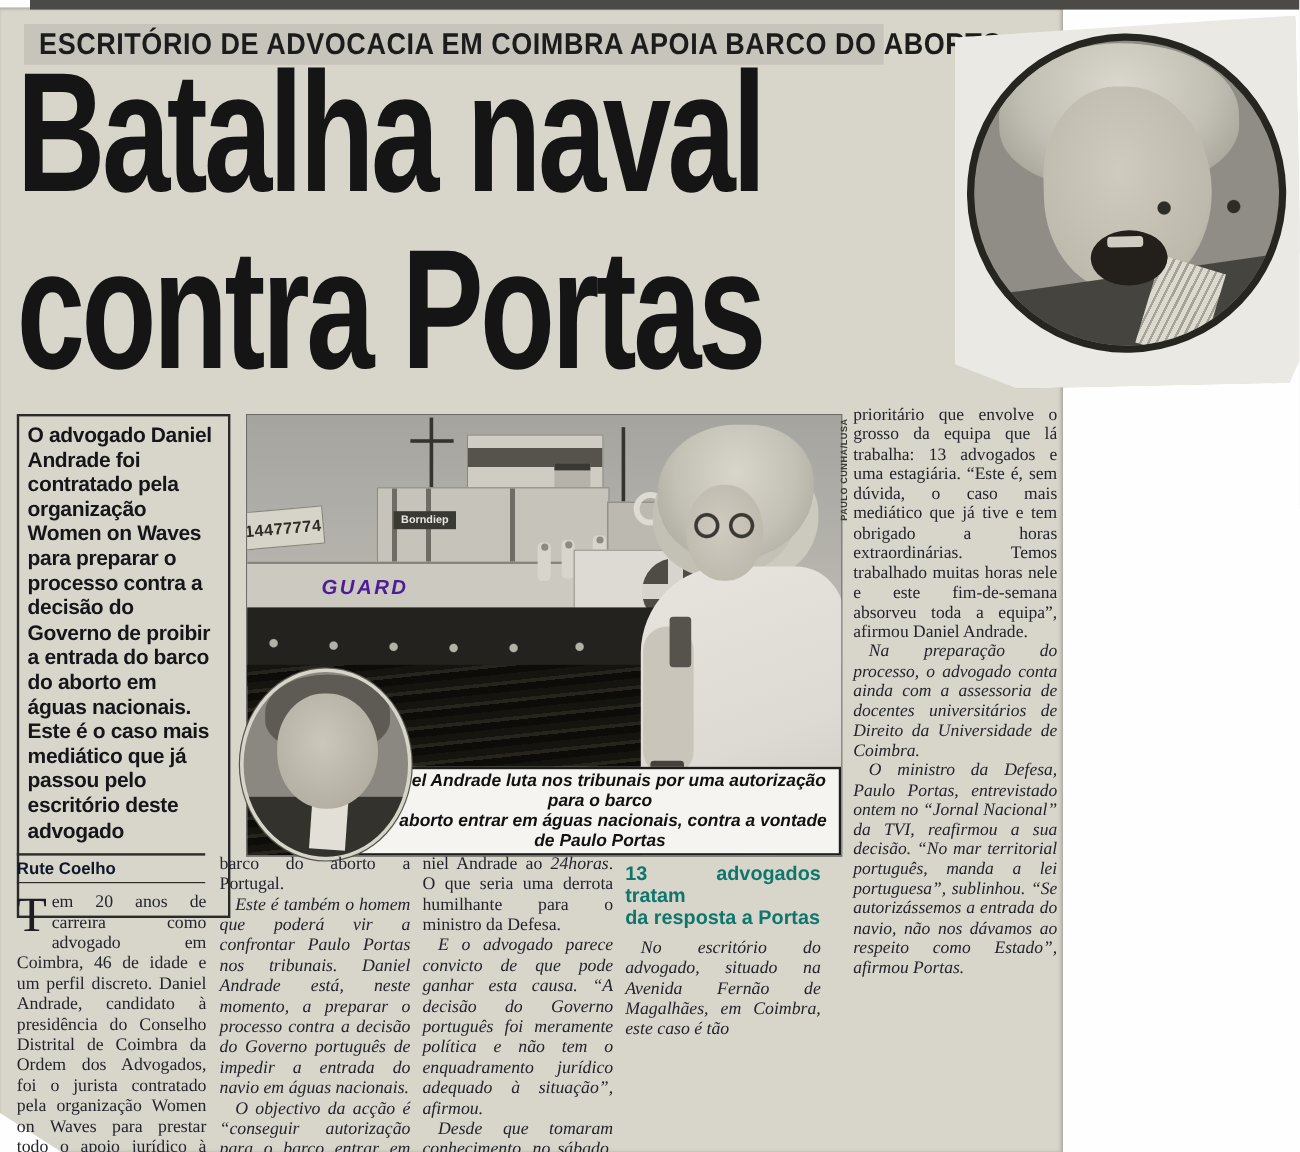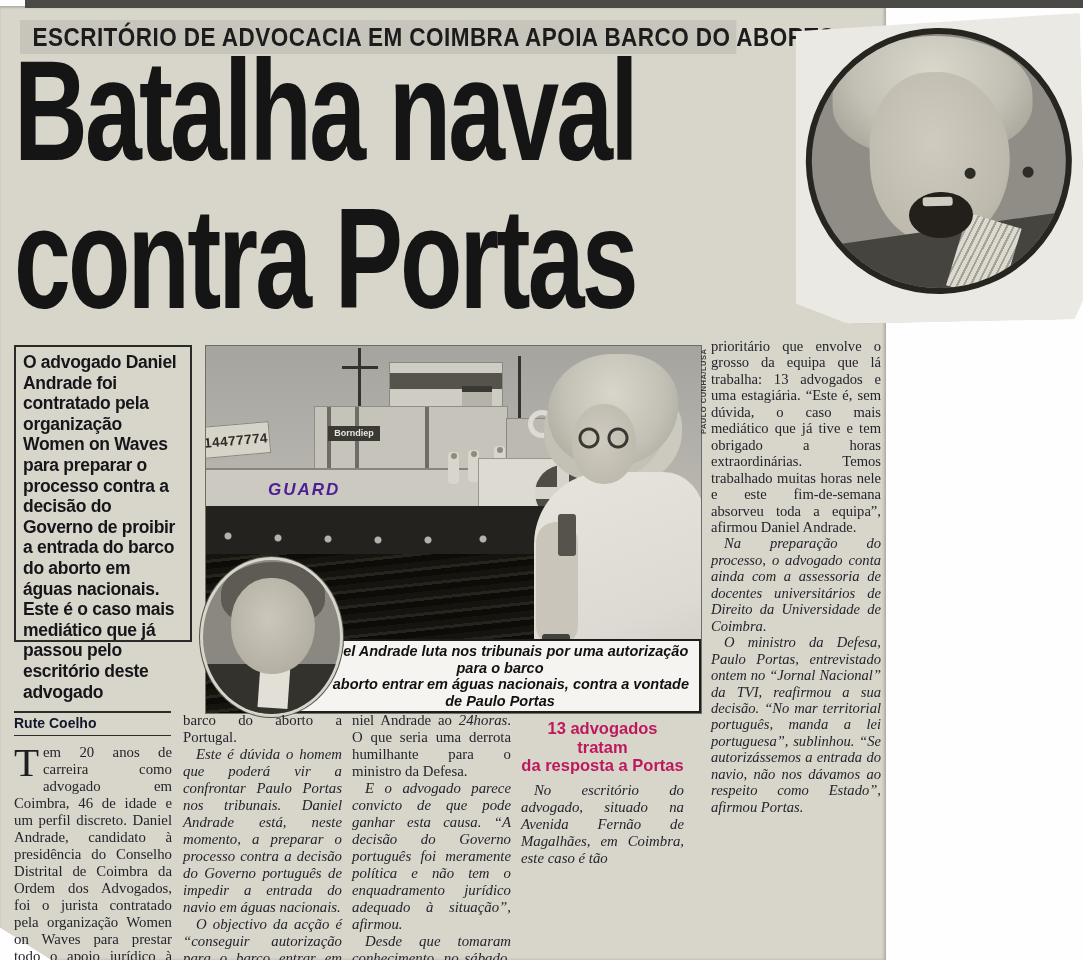--- a/index.html
+++ b/index.html
@@ -36,21 +36,21 @@
   .p-eyes{left:80px;top:92px;width:100px;height:20px;
     background:radial-gradient(circle 7px at 20px 10px,#2e2c26 0 5px,transparent 6px),
                radial-gradient(circle 7px at 78px 10px,#2e2c26 0 5px,transparent 6px);}
   .p-mouth{left:96px;top:158px;width:64px;height:46px;border-radius:50%;background:#231f1a;}
   .p-teeth{left:14px;top:5px;width:30px;height:9px;border-radius:3px;background:#cfccc2;}
   .p-suit{left:-14px;top:196px;width:280px;height:80px;background:#45443e;transform:rotate(-7deg);}
   .p-shirt{left:142px;top:186px;width:56px;height:76px;transform:rotate(18deg);
     background:repeating-linear-gradient(100deg,#dcd9cf 0 4px,#a5a29a 4px 6px);}
 
   
-  .lead-box{left:14px;top:345px;width:178px;height:297px;border:2px solid #2a2a28;
+  .lead-box{left:14px;top:345px;width:178px;height:420px;border:2px solid #2a2a28;
     box-sizing:border-box;padding:5px 7px;color:#16161a;font-weight:bold;
     font-size:17.5px;line-height:20.6px;letter-spacing:-.3px;}
 
   
   .photo{left:205px;top:345px;width:495px;height:367px;overflow:hidden;border:1px solid #6f6d67;
     background:linear-gradient(180deg,#a6a49f 0%,#b7b5ae 38%,#c5c3bc 56%,#9b9992 58%);}
   .water{left:0;right:0;top:208px;bottom:0;
     background:repeating-linear-gradient(174deg,#15140f 0 6px,#26241d 6px 9px,#0d0c09 9px 15px);}
   .quay{left:0;top:212px;width:470px;height:14px;background:#1d1c18;}
   .mast1{left:152px;top:2px;width:3px;height:82px;background:#35332d;}
@@ -127,21 +127,21 @@
     font-size:14.8px;line-height:17px;}
   .col p{margin:0;}
   .col p.ind{text-indent:13px;font-style:italic;}
   .col1{left:14px;top:744px;width:158px;height:214px;}
   .col2{left:183px;top:712px;width:159px;height:246px;}
   .col3{left:352px;top:712px;width:159px;height:246px;}
   .col4{left:521px;top:712px;width:163px;height:246px;}
   .col5{left:711px;top:338px;width:170px;height:614px;font-size:14.6px;line-height:16.45px;}
   .dropcap{float:left;font-size:41px;line-height:33px;padding:2px 4px 0 0;font-family:"Liberation Serif",serif;color:#1d1d22;}
   .subhead{font-family:"Liberation Sans",sans-serif;font-weight:bold;font-size:16.5px;
-    line-height:18.5px;text-align:center;margin:7px 0;color:#be185d;}
+    line-height:18.5px;margin:7px 0;color:#0f766e;}
   em.paper-it{}
 </style>
 </head>
 <body>
 
 <div class="stage">
 
   <div class="abs paper-main"></div>
   <div class="abs top-strip"></div>
 
@@ -220,21 +220,21 @@
   <div class="abs rule-a"></div>
   <div class="abs byline">Rute Coelho</div>
   <div class="abs rule-b"></div>
 
   <div class="abs col col1">
     <p><span class="dropcap">T</span><span>em 20 anos de carreira como advogado em Coimbra, 46 de idade e um perfil discreto. Daniel Andrade, candidato à presidência do Conselho Distrital de Coimbra da Ordem dos Advogados, foi o jurista contratado pela organização Women on Waves para prestar todo o apoio jurídico à vinda do</span></p>
   </div>
 
   <div class="abs col col2">
     <p>barco do aborto a Portugal.</p>
-    <p class="ind">Este é dúvida o homem que poderá vir a confrontar Paulo Portas nos tribunais. Daniel Andrade está, neste momento, a preparar o processo contra a decisão do Governo português de impedir a entrada do navio em águas nacionais.</p>
+    <p class="ind">Este é também o homem que poderá vir a confrontar Paulo Portas nos tribunais. Daniel Andrade está, neste momento, a preparar o processo contra a decisão do Governo português de impedir a entrada do navio em águas nacionais.</p>
     <p class="ind">O objectivo da acção é “conseguir autorização para o barco entrar em águas nacionais”, como afirmou Da-</p>
   </div>
 
   <div class="abs col col3">
     <p><span>niel Andrade ao </span><em class="paper-it">24horas</em><span>. O que seria uma derrota humilhante para o ministro da Defesa.</span></p>
     <p class="ind">E o advogado parece convicto de que pode ganhar esta causa. “A decisão do Governo português foi meramente política e não tem o enquadramento jurídico adequado à situação”, afirmou.</p>
     <p class="ind">Desde que tomaram conhecimento, no sábado, do</p>
   </div>
 
   <div class="abs col col4">

